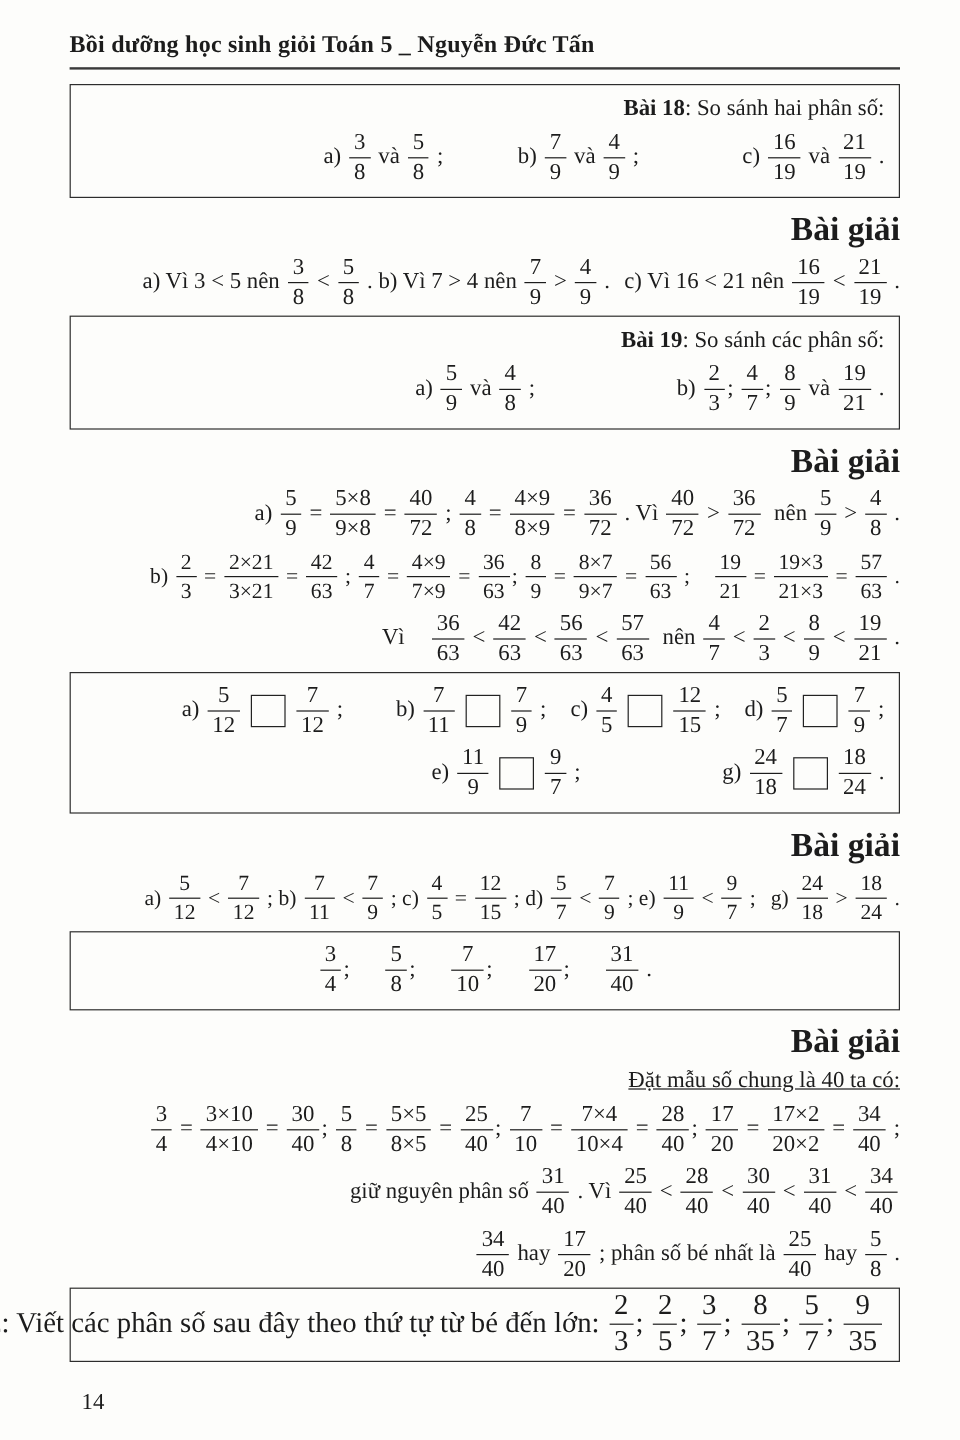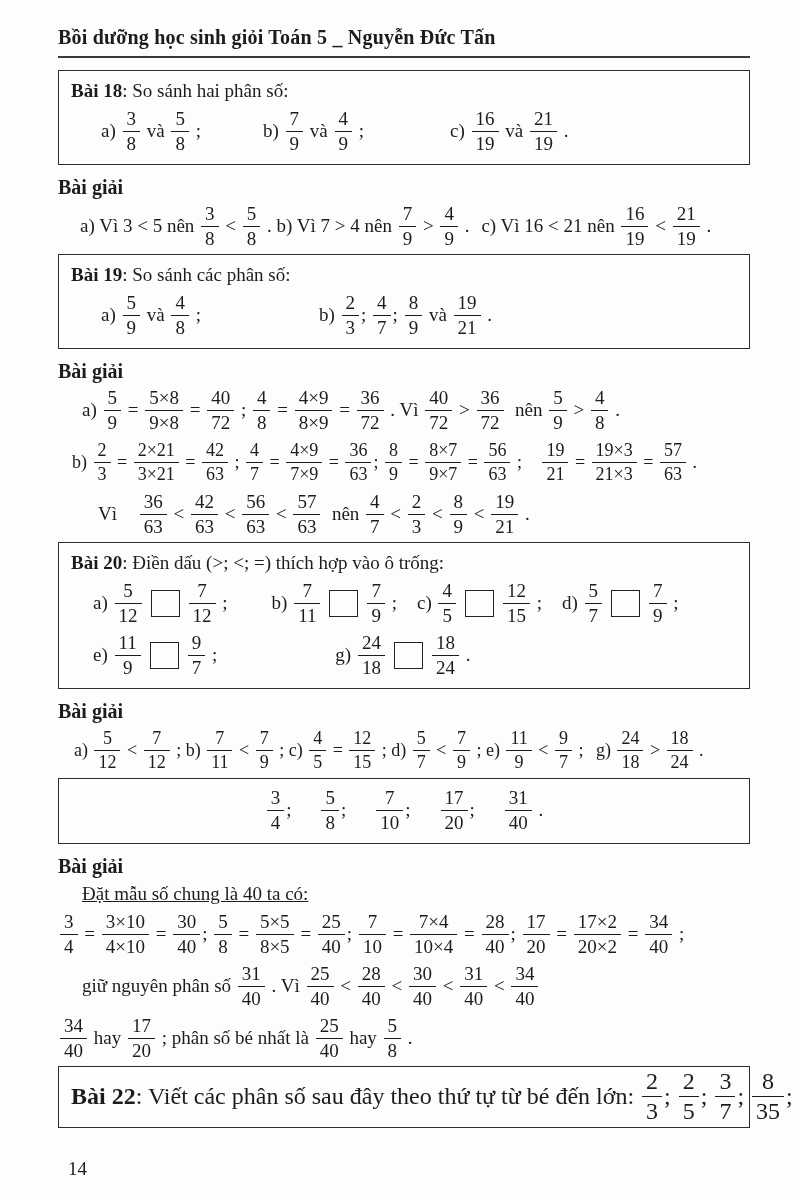--- a/index.html
+++ b/index.html
@@ -13,23 +13,23 @@
   .page-header{
     font-weight:bold;font-size:20px;letter-spacing:.2px;
     padding:2px 0 7px;border-bottom:2px solid #3a3a3a;margin-bottom:10px;
   }
   .problem-box{
     border:1.6px solid #2d2d2d;background:#fdfdfb;
     padding:5px 12px 7px;margin:2px 0 4px;
   }
   .problem-box.compact{padding:2px 12px 3px;}
   .solution-heading{
-    text-align:left;font-weight:bold;font-size:20px;margin:7px 0 1px;
+    text-align:right;font-weight:bold;font-size:28px;margin:7px 0 1px;
   }
-  .line{display:flex;align-items:center;min-height:29px;flex-wrap:nowrap;}
+  .line{display:flex;align-items:center;min-height:29px;flex-wrap:nowrap;justify-content:flex-end;}
   .line.tall{min-height:52px;}
   .line.center{justify-content:center;}
   .run{white-space:pre;}
   .run.bold{font-weight:bold;}
   .frac{display:inline-block;text-align:center;vertical-align:middle;margin:0 2px;flex:0 0 auto;}
   .frac .num{display:block;padding:0 4px 2px;line-height:1.05;}
   .frac .den{display:block;border-top:1.6px solid #1c1c1c;padding:2px 4px 0;line-height:1.05;}
   .blank-box{
     display:inline-block;width:27px;height:25px;flex:0 0 auto;
     border:1.7px solid #222;margin:0 7px;background:transparent;
@@ -328,24 +328,20 @@
         <span class="run"> &lt; </span>
         <span class="frac">
           <span class="num">19</span>
           <span class="den">21</span>
         </span>
         <span class="run"> .</span>
       </div>
     </div>
 
   <section class="problem-box">
-      <div class="line">
-        <span class="run bold">Bài 20</span>
-        <span class="run">: Điền dấu (&gt;; &lt;; =) thích hợp vào ô trống:</span>
-      </div>
       <div class="line tall" style="padding-left: 22px;">
         <span class="run">a) </span>
         <span class="frac">
           <span class="num">5</span>
           <span class="den">12</span>
         </span>
         <span class="blank-box"></span>
         <span class="frac">
           <span class="num">7</span>
           <span class="den">12</span>

